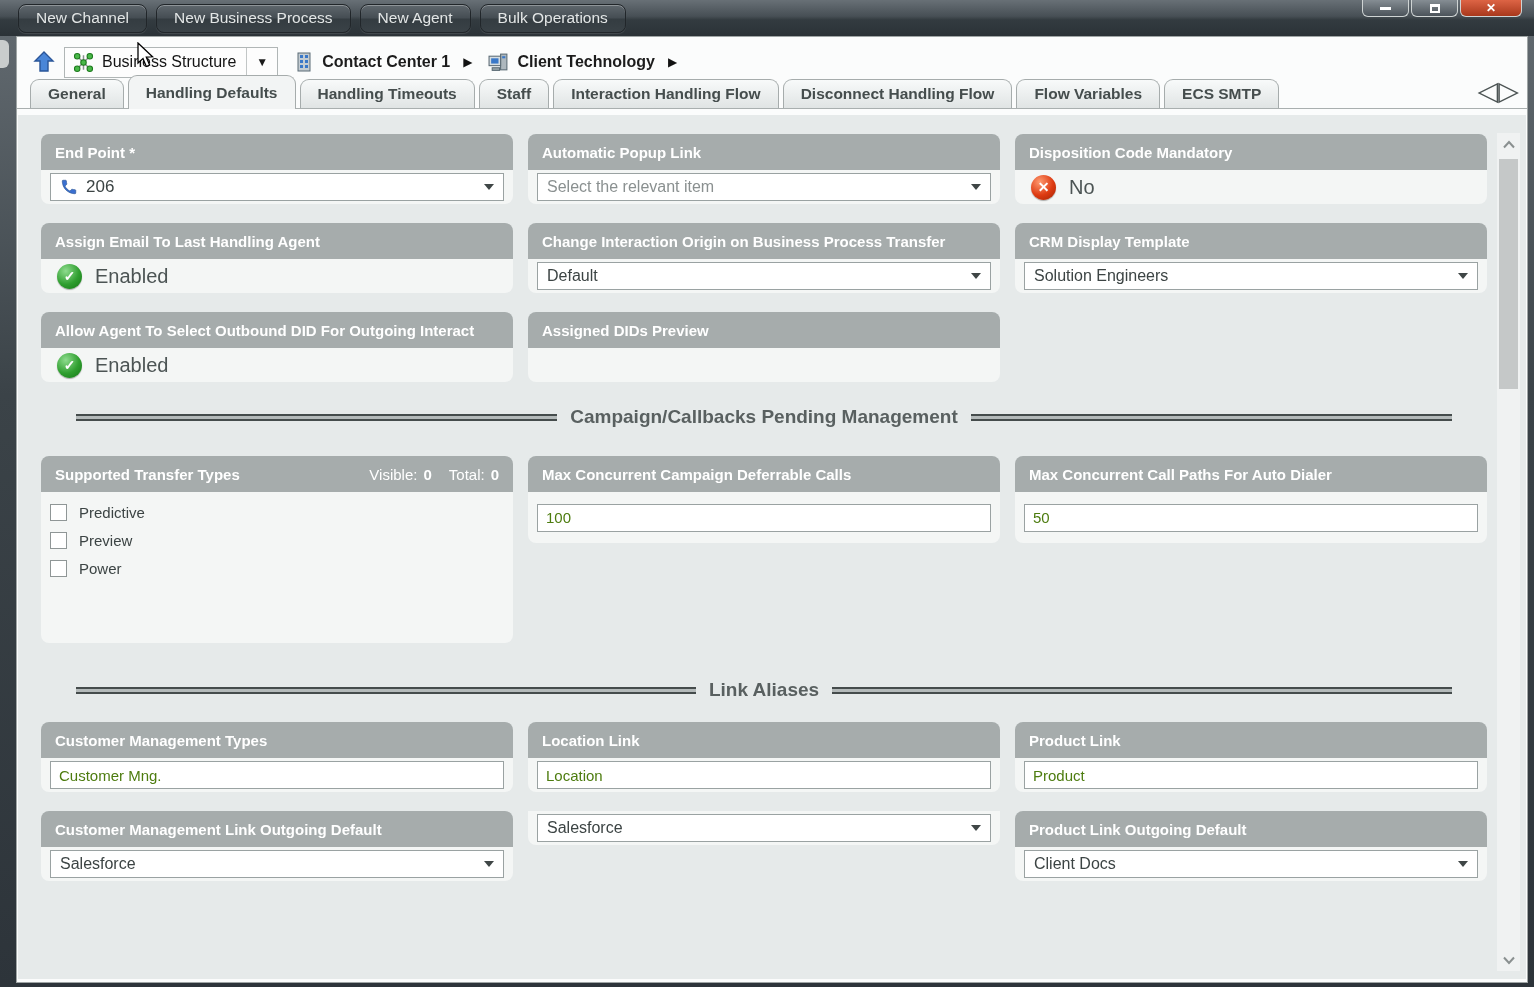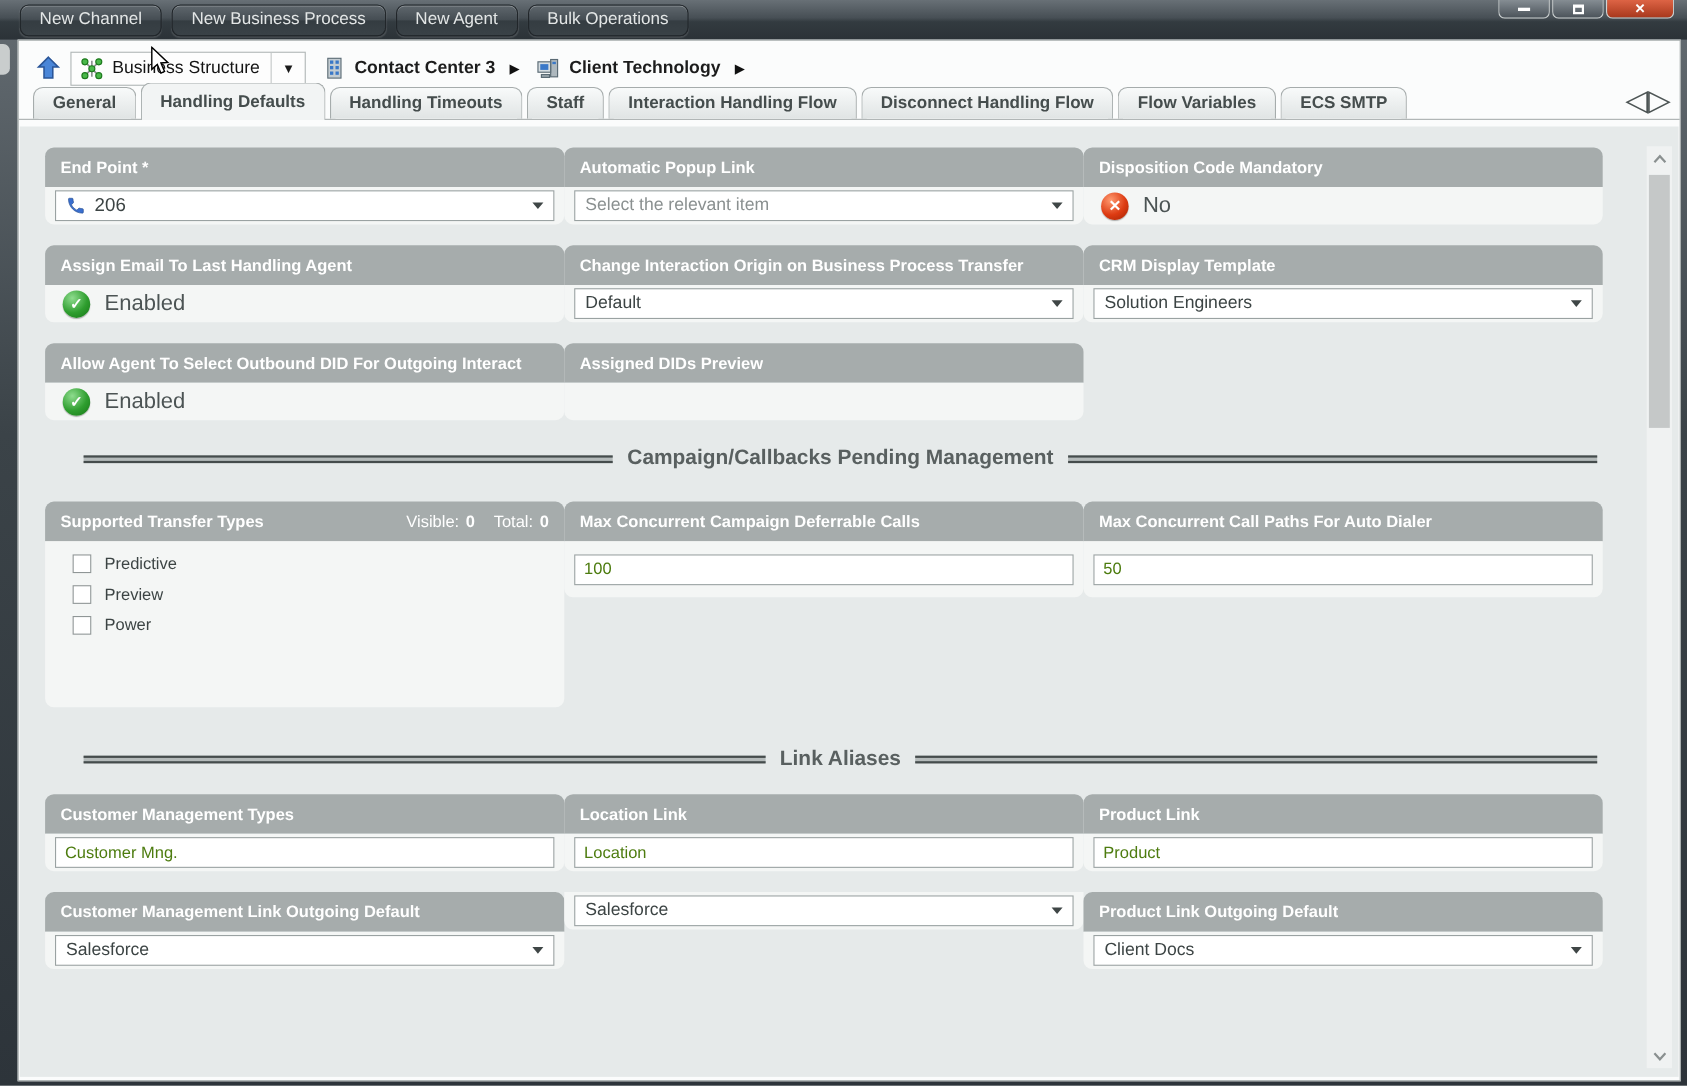--- a/index.html
+++ b/index.html
@@ -45,21 +45,21 @@
     display:flex; align-items:flex-end; padding-left:13px; border-bottom:1px solid #a9afaf; }
   .tab { height:29px; padding:0 17px; margin-right:4px; display:flex; align-items:center;
     background:linear-gradient(#f8fafa,#e0e4e4); border:1px solid #a6acac; border-bottom:none;
     border-radius:9px 9px 0 0; font-weight:bold; font-size:15.5px; color:#454d4d; white-space:nowrap; }
   .tab.active { height:34px; background:#f2f4f4; margin-bottom:-1px; z-index:3; position:relative; }
   .tab-nav { margin-left:auto; margin-right:8px; display:flex; align-items:center; gap:0;
     font-size:27px; color:#4c5454; padding-bottom:3px; }
   .tab-nav span { line-height:1; }
   
   .content { position:absolute; top:78px; left:1px; right:1px; bottom:3px; background:#e6eaea; overflow:hidden; }
-  .row { display:flex; margin-left:23px; align-items:flex-start; }
+  .row { display:flex; gap:15px; margin-left:23px; align-items:flex-start; }
   .panel { width:472px; }
   .panel-header { height:36px; background:#a6acac; border-radius:8px 8px 0 0; color:#fff;
     font-weight:bold; font-size:15px; display:flex; align-items:center; padding:0 14px;
     white-space:nowrap; overflow:hidden; }
   .panel-body { background:#f4f6f5; border-radius:0 0 8px 8px; height:34px;
     display:flex; align-items:center; padding:0 9px; }
   .panel-body.tall { height:151px; flex-direction:column; align-items:stretch;
     justify-content:flex-start; padding-top:12px; gap:11px; }
   .combo { flex:1; height:28px; background:#fff; border:1px solid #9aa2a2;
     display:flex; align-items:center; padding:0 9px; font-size:15px; color:#3c4444; }
@@ -71,21 +71,21 @@
     font-size:15px; color:#4d7c0f; padding:0 8px; font-family:"Liberation Sans", sans-serif; }
   .status { display:flex; align-items:center; gap:13px; font-size:20px; color:#4c5454; padding-left:7px; }
   .icon-circle { width:25px; height:25px; border-radius:50%; color:#fff; display:flex;
     align-items:center; justify-content:center; font-size:14px; font-weight:bold;
     box-shadow:0 1px 1px rgba(0,0,0,.3); }
   .icon-circle.green { background:radial-gradient(circle at 35% 28%, #8edc8e, #2f9e2f 55%, #157515); }
   .icon-circle.red { background:radial-gradient(circle at 35% 28%, #ff9a70, #dd3b12 55%, #a02202); }
   .hdr-counts { margin-left:auto; display:flex; align-items:center; font-weight:normal; }
   .hdr-counts b { margin-left:6px; font-weight:bold; }
   .hdr-counts .gap { width:17px; }
-  .chk-row { display:flex; align-items:flex-start; margin-left:16px; font-size:15px; color:#3c4444; }
+  .chk-row { display:flex; align-items:flex-start; margin-left:0; font-size:15px; color:#3c4444; }
   .chk { width:17px; height:17px; background:#fff; border:1px solid #8f9696; margin-right:12px; }
   .section { display:flex; align-items:center; margin-left:58px; margin-right:74px; }
   .rule { flex:1; height:7px; border-top:2px solid #454c4c; border-bottom:2px solid #454c4c; background:#b4baba; }
   .section-title { font-size:19px; font-weight:bold; color:#596060; margin:0 13px; white-space:nowrap; }
   
   .scrollbar { position:absolute; right:6px; top:18px; bottom:8px; width:23px; background:#f0f2f2; }
   .sb-btn { position:absolute; left:0; right:0; height:22px; display:flex; align-items:center; justify-content:center; }
   .sb-btn.up { top:0; } .sb-btn.down { bottom:0; }
   .sb-thumb { position:absolute; top:26px; left:2px; right:2px; height:230px; background:#c5c8c8; }
   
@@ -140,21 +140,21 @@
     <div class="crumb">
       <svg width="20" height="22" viewBox="0 0 20 22">
         <rect x="4" y="2" width="12" height="18" fill="#c3ccd2" stroke="#5a6a74"></rect>
         <rect x="6" y="4" width="3" height="3" fill="#3a78c8"></rect>
           <rect x="11" y="4" width="3" height="3" fill="#3a78c8"></rect>
         <rect x="6" y="9" width="3" height="3" fill="#3a78c8"></rect>
           <rect x="11" y="9" width="3" height="3" fill="#3a78c8"></rect>
         <rect x="6" y="14" width="3" height="3" fill="#3a78c8"></rect>
           <rect x="11" y="14" width="3" height="3" fill="#3a78c8"></rect>
       </svg>
-      <span class="crumb-label">Contact Center 3</span>
+      <span class="crumb-label">Contact Center 1</span>
       <span class="crumb-sep">▶</span>
     </div>
     <div class="crumb">
       <svg width="21" height="21" viewBox="0 0 20 20">
         <rect x="12" y="2" width="6" height="15" fill="#aeb8be" stroke="#5a6a74"></rect>
         <rect x="13.5" y="4" width="3" height="2" fill="#3a78c8"></rect>
         <rect x="1" y="4" width="11" height="9" fill="#d5dde1" stroke="#5a6a74"></rect>
         <rect x="3" y="6" width="7" height="5" fill="#3a78c8"></rect>
         <rect x="4" y="15" width="7" height="2.5" fill="#9aa6ac" stroke="#5a6a74"></rect>
       </svg>

